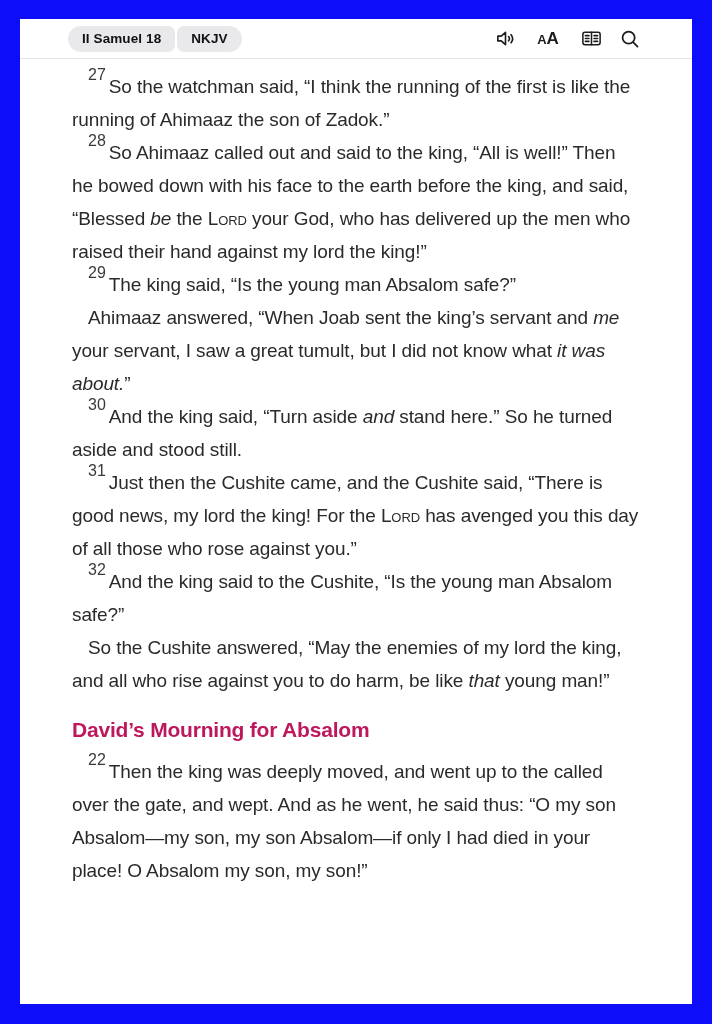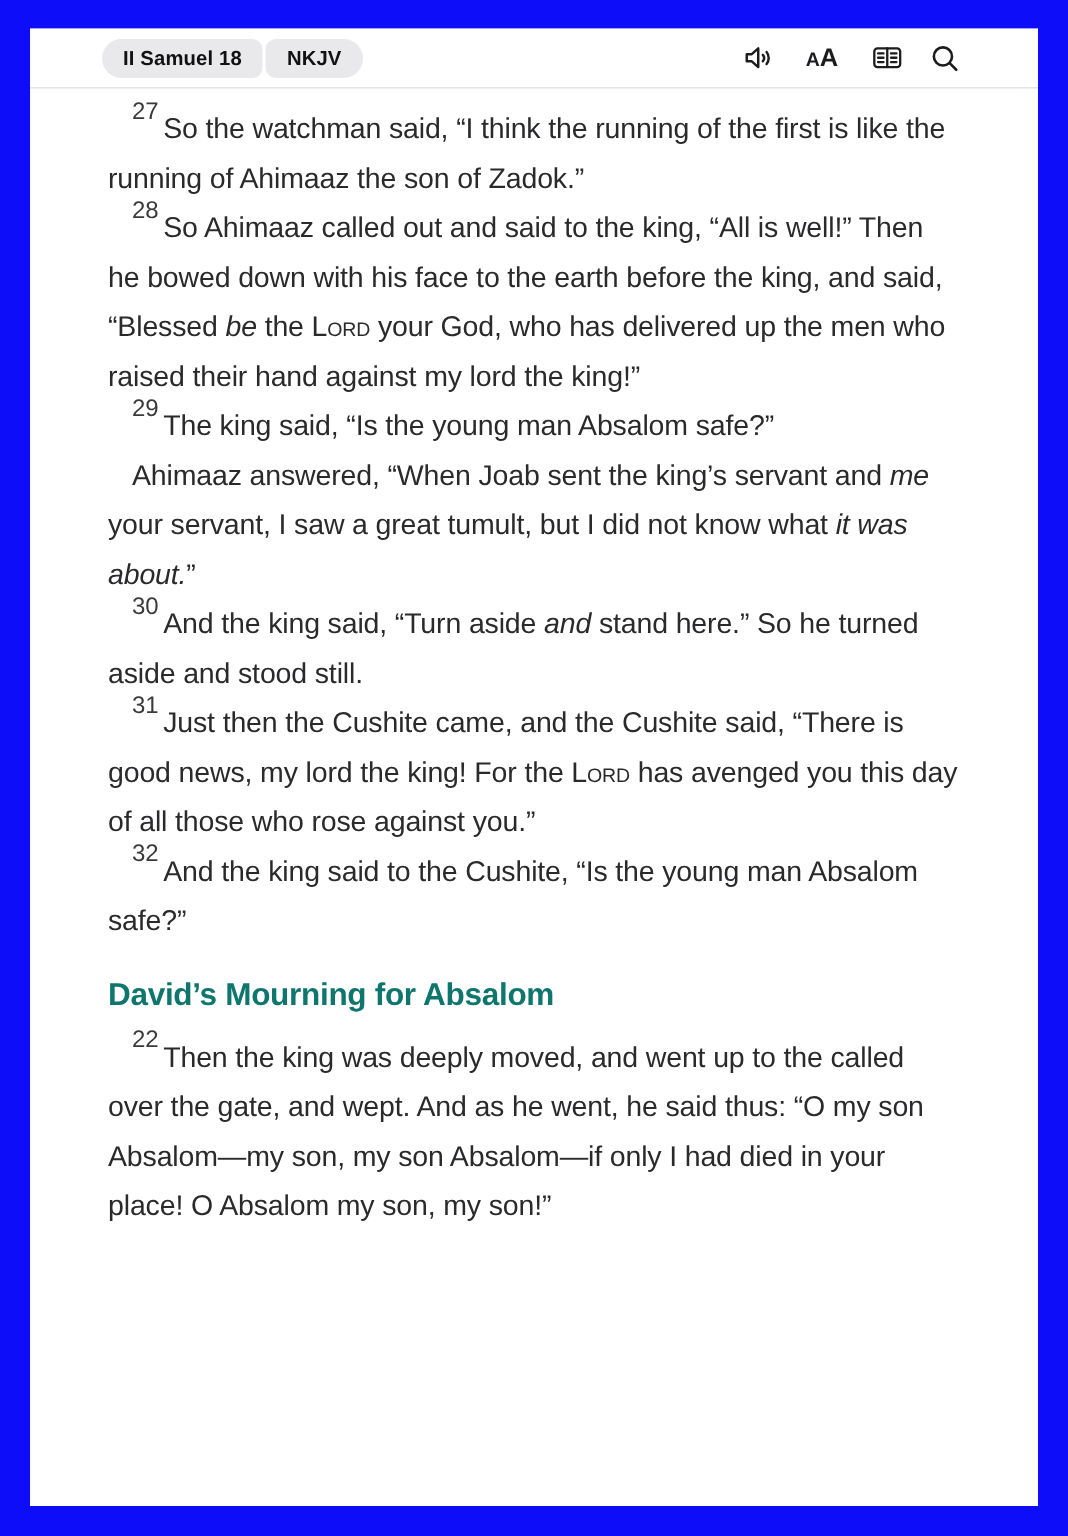--- a/index.html
+++ b/index.html
@@ -66,21 +66,21 @@
     font-size: 16px;
     line-height: 0;
     position: relative; top: -6px;
     margin-right: 3px;
     color: #3a3a3c;
     letter-spacing: 0;
   }
   .scripture .i  { font-style: italic; }
   .scripture .sc { font-variant: small-caps; }
   .scripture h2 {
-    font-size: 21px; font-weight: 700; color: #0f766e;
+    font-size: 21px; font-weight: 700; color: #be185d;
     margin: 21px 0 13px 0;
     letter-spacing: -0.2px;
   }
 </style>
 </head>
 <body>
 
 <div class="frame">
   <div class="app">
 
@@ -132,19 +132,20 @@
 
     <main class="scripture">
       <div id="blocks">
           <p><sup>27</sup><span>So the watchman said, “I think the running of the first is like the running of Ahimaaz the son of Zadok.”</span></p>
           <p><sup>28</sup><span>So Ahimaaz called out and said to the king, “All is well!” Then he bowed down with his face to the earth before the king, and said, “Blessed </span><span class="i">be</span><span> the </span><span class="sc">Lord</span><span> your God, who has delivered up the men who raised their hand against my lord the king!”</span></p>
           <p><sup>29</sup><span>The king said, “Is the young man Absalom safe?”</span></p>
           <p><span>Ahimaaz answered, “When Joab sent the king’s servant and </span><span class="i">me</span><span> your servant, I saw a great tumult, but I did not know what </span><span class="i">it was about.</span><span>”</span></p>
           <p><sup>30</sup><span>And the king said, “Turn aside </span><span class="i">and</span><span> stand here.” So he turned aside and stood still.</span></p>
           <p><sup>31</sup><span>Just then the Cushite came, and the Cushite said, “There is good news, my lord the king! For the </span><span class="sc">Lord</span><span> has avenged you this day of all those who rose against you.”</span></p>
           <p><sup>32</sup><span>And the king said to the Cushite, “Is the young man Absalom safe?”</span></p>
+          <p><span>So the Cushite answered, “May the enemies of my lord the king, and all who rise against you to do harm, be like </span><span class="i">that</span><span> young man!”</span></p>
           <h2>David’s Mourning for Absalom</h2>
           <p><sup>22</sup><span>Then the king was deeply moved, and went up to the called over the gate, and wept. And as he went, he said thus: “O my son Absalom—my son, my son Absalom—if only I had died in your place! O Absalom my son, my son!”</span></p>
         </div>
     </main>
 
   </div>
 </div>
 
 </body></html>

